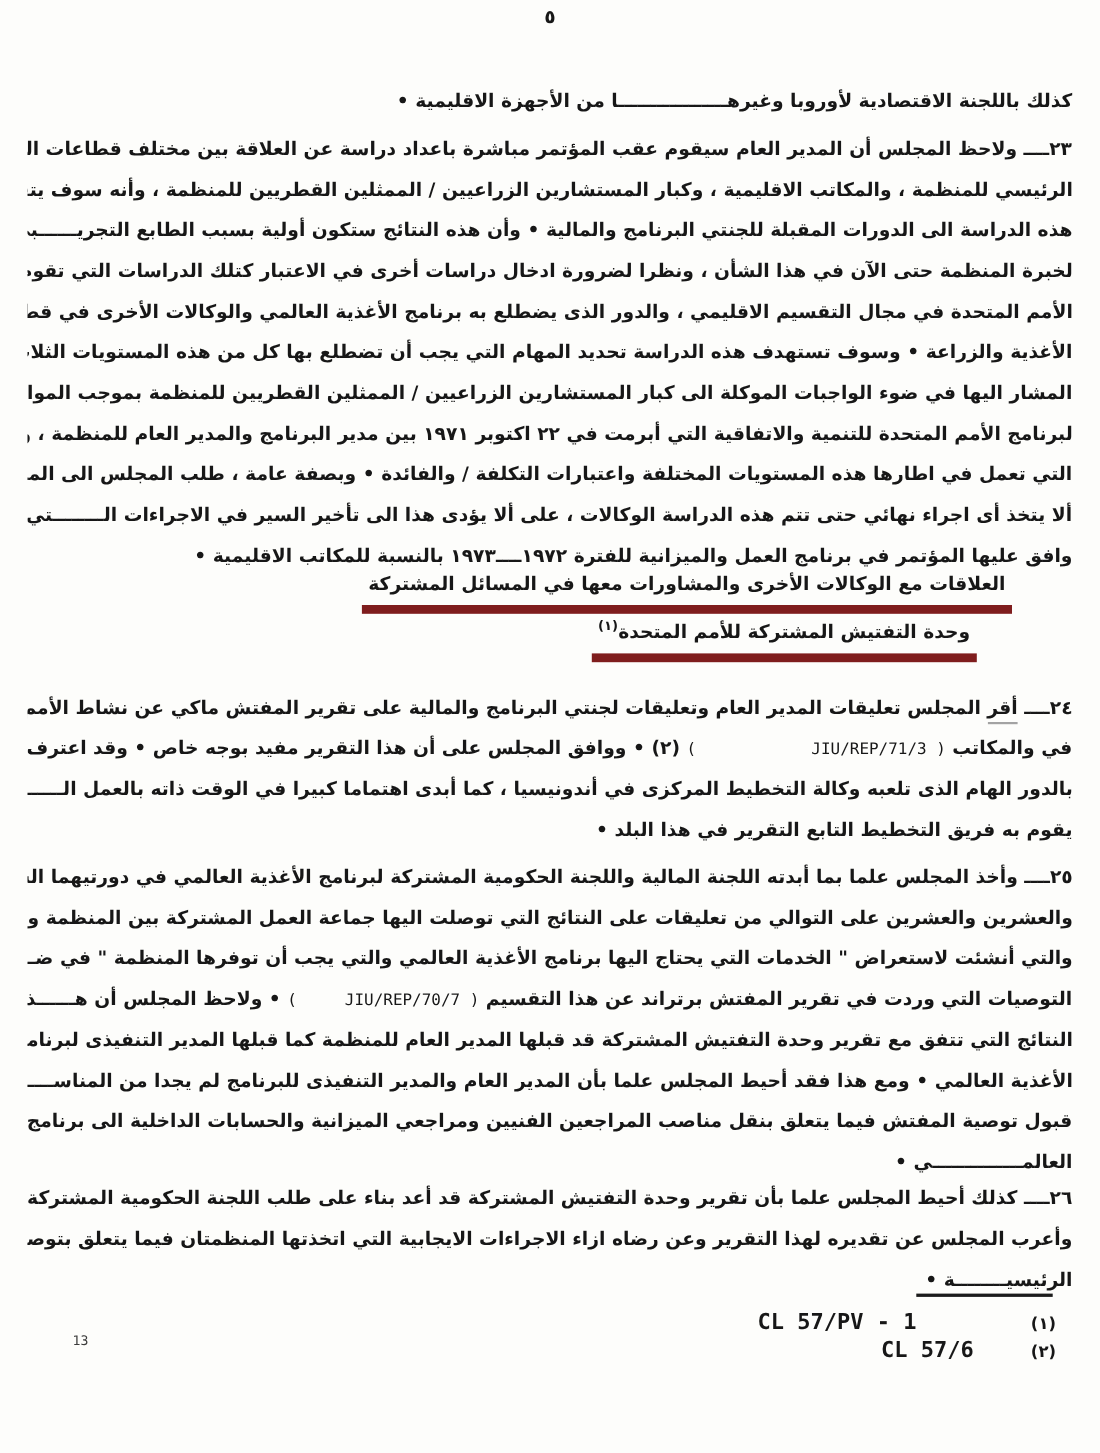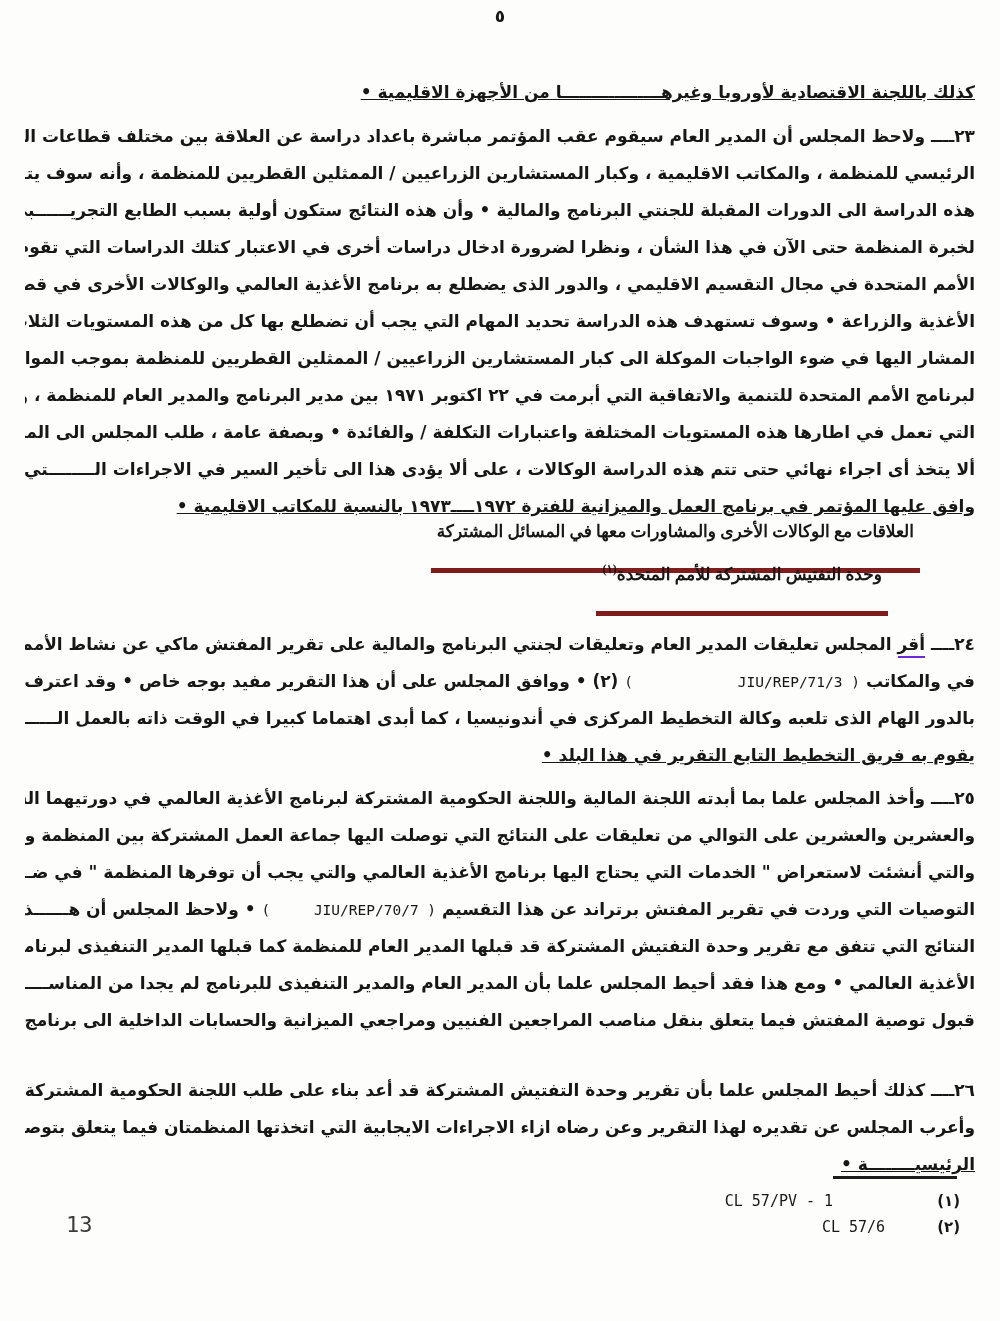--- a/index.html
+++ b/index.html
@@ -26,63 +26,61 @@
     height:37px; line-height:37px;
     font-size:17px; font-weight:700;
     text-align:justify;
     text-align-last:justify;
     overflow:hidden;
     white-space:nowrap;
   }
   .line.start {
     text-align:right;
     text-align-last:right;
-    text-decoration:underline;
   }
   .lat {
     font-family:"DejaVu Sans Mono", monospace;
     font-weight:400; font-size:14.5px;
     unicode-bidi:isolate;
   }
-  .uword { border-bottom:2px solid #6d28d9; padding-bottom:2px; }
+  .uword { border-bottom:2px solid #a3a3a3; padding-bottom:2px; }
   .heading {
     position:absolute;
     font-size:17px; font-weight:700;
-    border-bottom:5px solid #7f1d1d;
-    padding:0 6px 26px 6px;
+    border-bottom:8px solid #7f1d1d;
+    padding:0 6px 9px 6px;
     white-space:nowrap;
     direction:rtl;
-    font-family:Liberation Serif, serif;
   }
   .h1 { top:521px; right:80px; }
   .h2 { top:562px; right:112px; }
   .heading sup { font-size:12px; font-weight:700; }
   .fnrule {
     position:absolute; top:1176px; right:43px;
     width:124px; height:3px; background:#1c1c1c;
   }
   .fnrow {
     position:absolute; right:40px;
     display:flex; align-items:baseline;
     direction:rtl;
     font-size:15px; font-weight:700;
     height:26px; line-height:26px;
   }
   .fnrow .doc {
     font-family:"DejaVu Sans Mono", monospace;
-    font-weight:400; font-size:15px;
+    font-weight:700; font-size:20px;
   }
   .fnrow.r1 { top:1188px; }
   .fnrow.r2 { top:1214px; }
   .fnrow.r1 .doc { margin-right:104px; }
   .fnrow.r2 .doc { margin-right:52px; }
   .stamp {
     position:absolute; left:66px; top:1212px;
     font-family:"DejaVu Sans Mono", monospace;
-    font-size:22px; color:#3c3c3c;
+    font-size:12px; color:#3c3c3c;
     direction:ltr;
   }
 </style>
 </head>
 <body>
 
 <div class="page">
 
   <div class="pagenum">٥</div>
 
@@ -128,20 +126,21 @@
     <div class="line">والعشرين والعشرين على التوالي من تعليقات على النتائج التي توصلت اليها جماعة العمل المشتركة بين المنظمة والبرنامــــج</div>
     <div class="line">والتي أنشئت لاستعراض " الخدمات التي يحتاج اليها برنامج الأغذية العالمي والتي يجب أن توفرها المنظمة " في ضــــــوء</div>
     <div class="line">
       <span dir="rtl">التوصيات التي وردت في تقرير المفتش برتراند عن هذا التقسيم</span>
       <span dir="ltr" class="lat">(&nbsp;&nbsp;&nbsp;&nbsp;&nbsp;JIU/REP/70/7 )</span>
       <span dir="rtl">•   ولاحظ المجلس أن هــــــذه</span>
     </div>
     <div class="line">النتائج التي تتفق مع تقرير وحدة التفتيش المشتركة قد قبلها المدير العام للمنظمة كما قبلها المدير التنفيذى لبرنامــــــــج</div>
     <div class="line">الأغذية العالمي •   ومع هذا فقد أحيط المجلس علما بأن المدير العام والمدير التنفيذى للبرنامج لم يجدا من المناســــــب</div>
     <div class="line">قبول توصية المفتش فيما يتعلق بنقل مناصب المراجعين الفنيين ومراجعي الميزانية والحسابات الداخلية الى برنامج الأغذية</div>
+    <div class="line start">العالمــــــــــــــي •</div>
   </div>
 
   <div class="col" style="top:1072px">
     <div class="line">٢٦ــــ   كذلك أحيط المجلس علما بأن تقرير وحدة التفتيش المشتركة قد أعد بناء على طلب اللجنة الحكومية المشتركة للبرنامج ،</div>
     <div class="line">وأعرب المجلس عن تقديره لهذا التقرير وعن رضاه ازاء الاجراءات الايجابية التي اتخذتها المنظمتان فيما يتعلق بتوصياتــــه</div>
     <div class="line start">الرئيسيــــــــة •</div>
   </div>
 
   <div class="fnrule"></div>
   <div class="fnrow r1">

